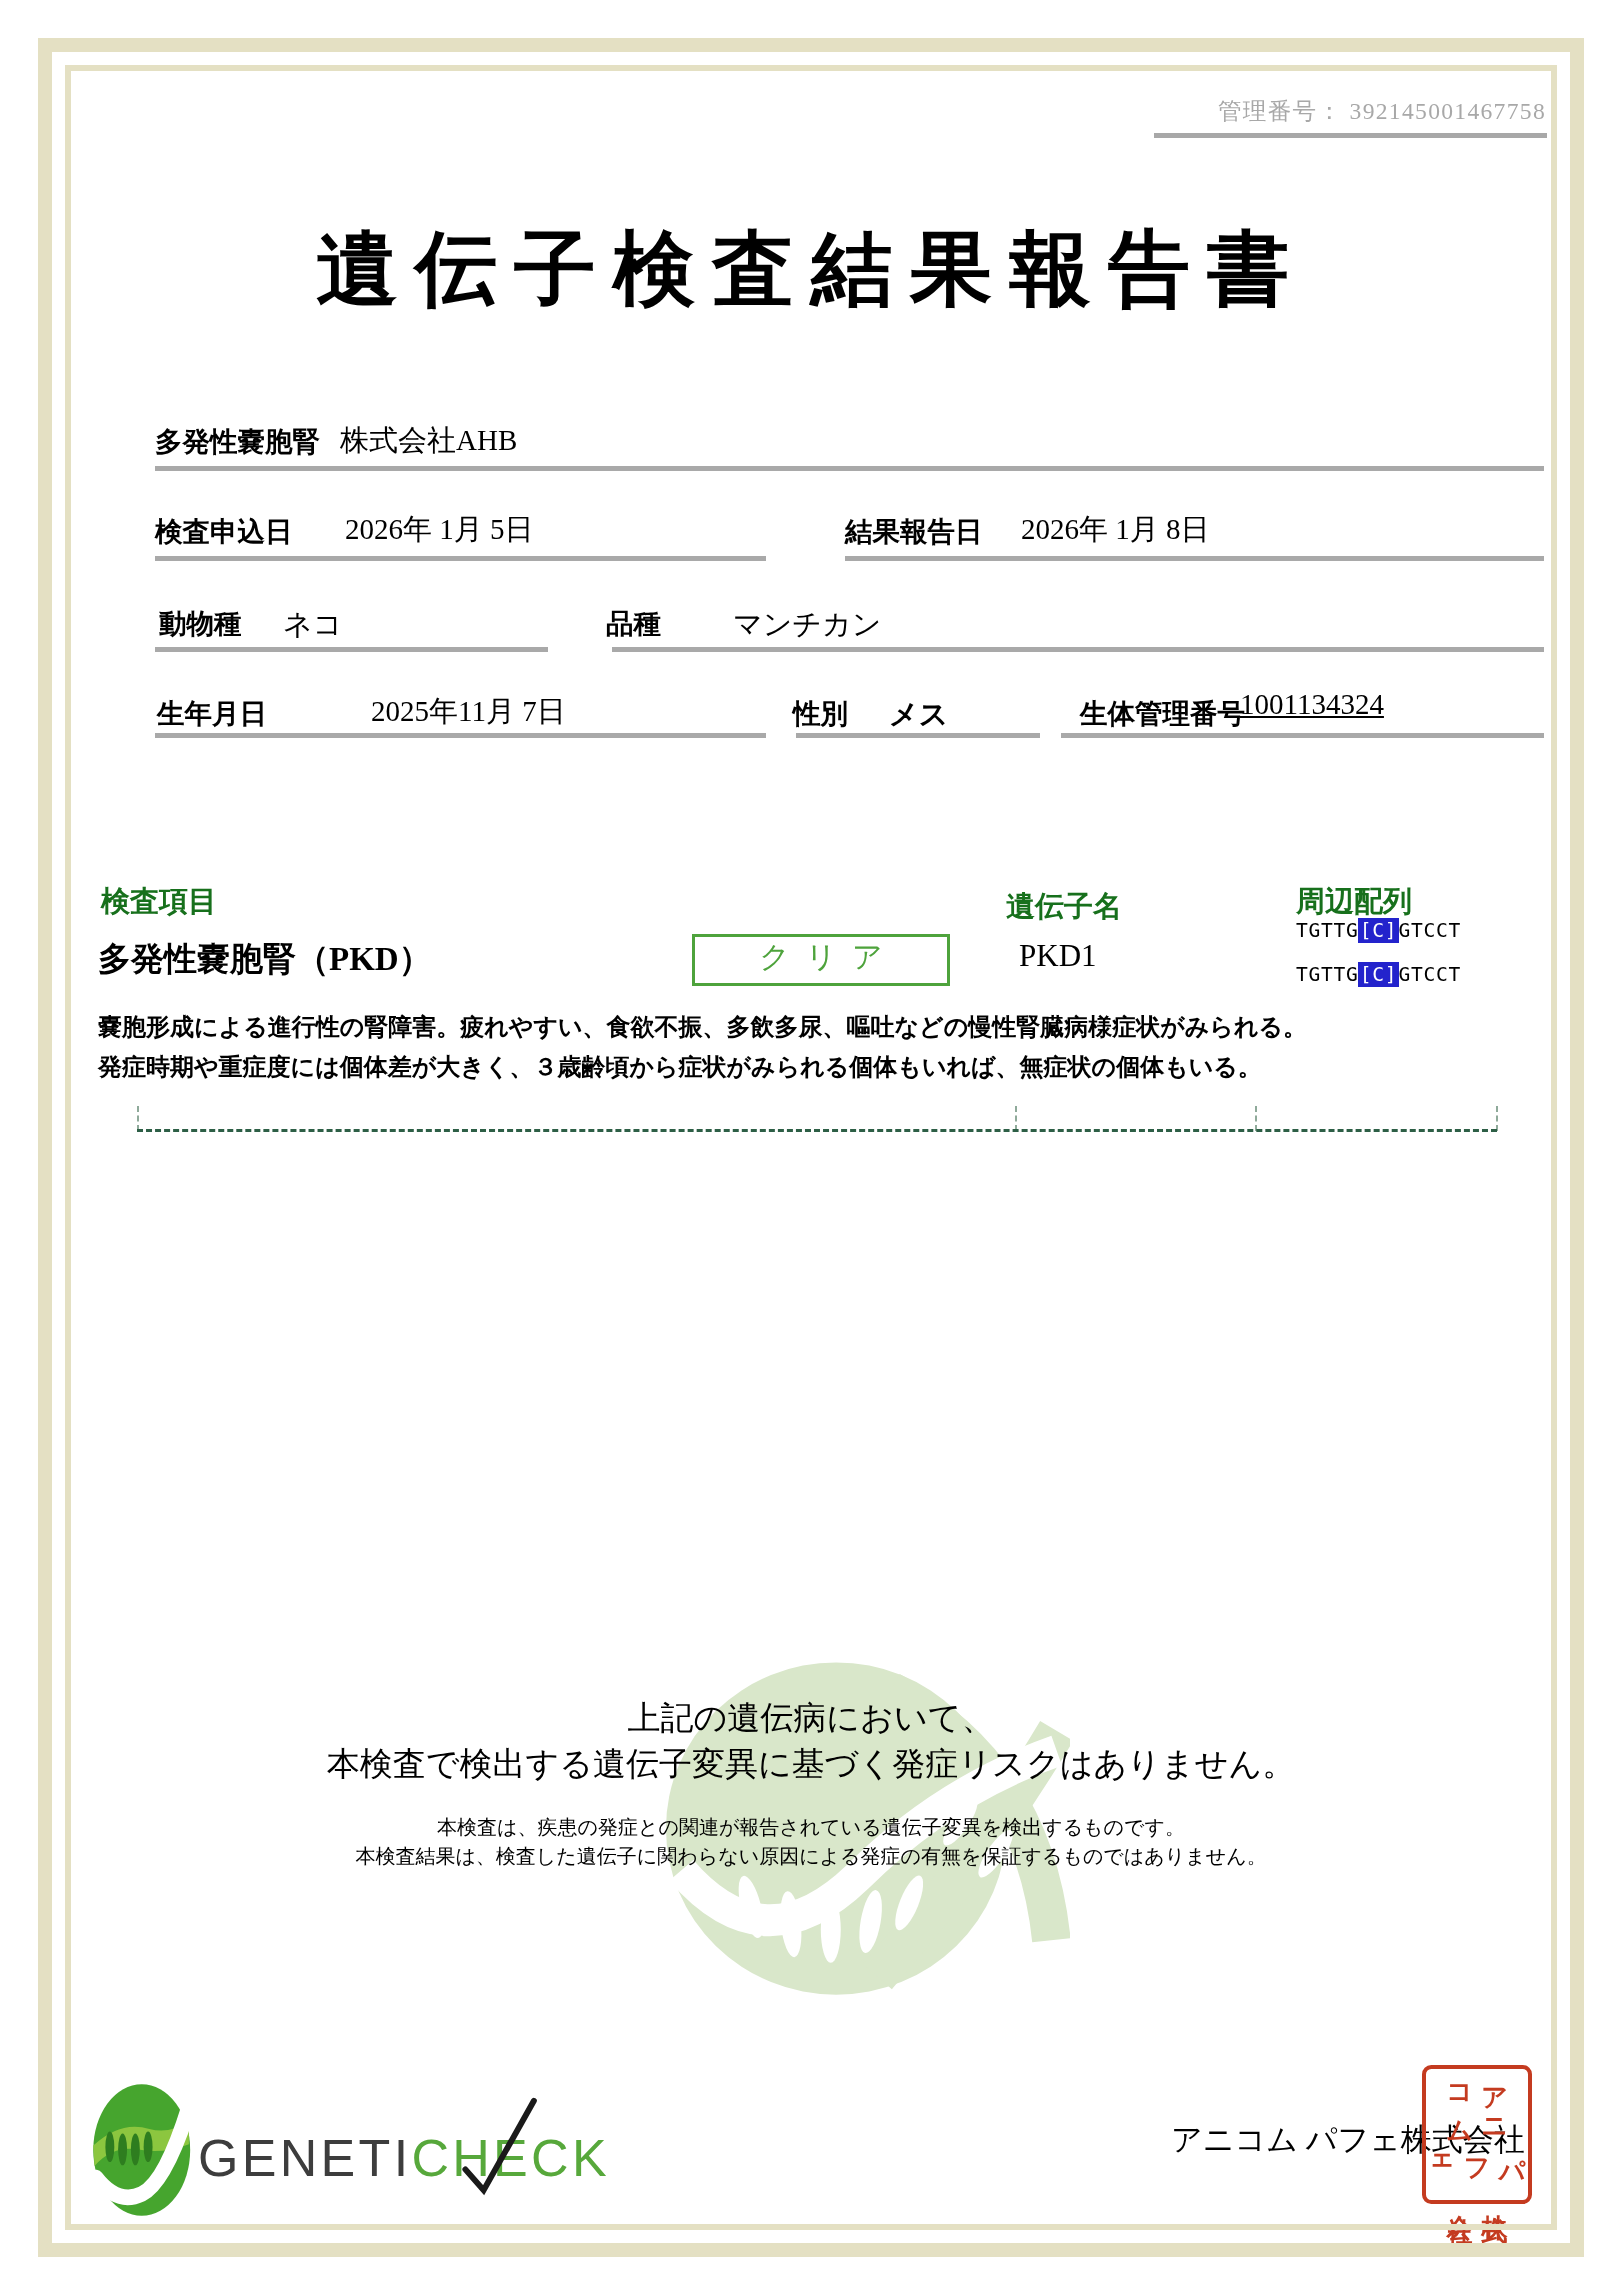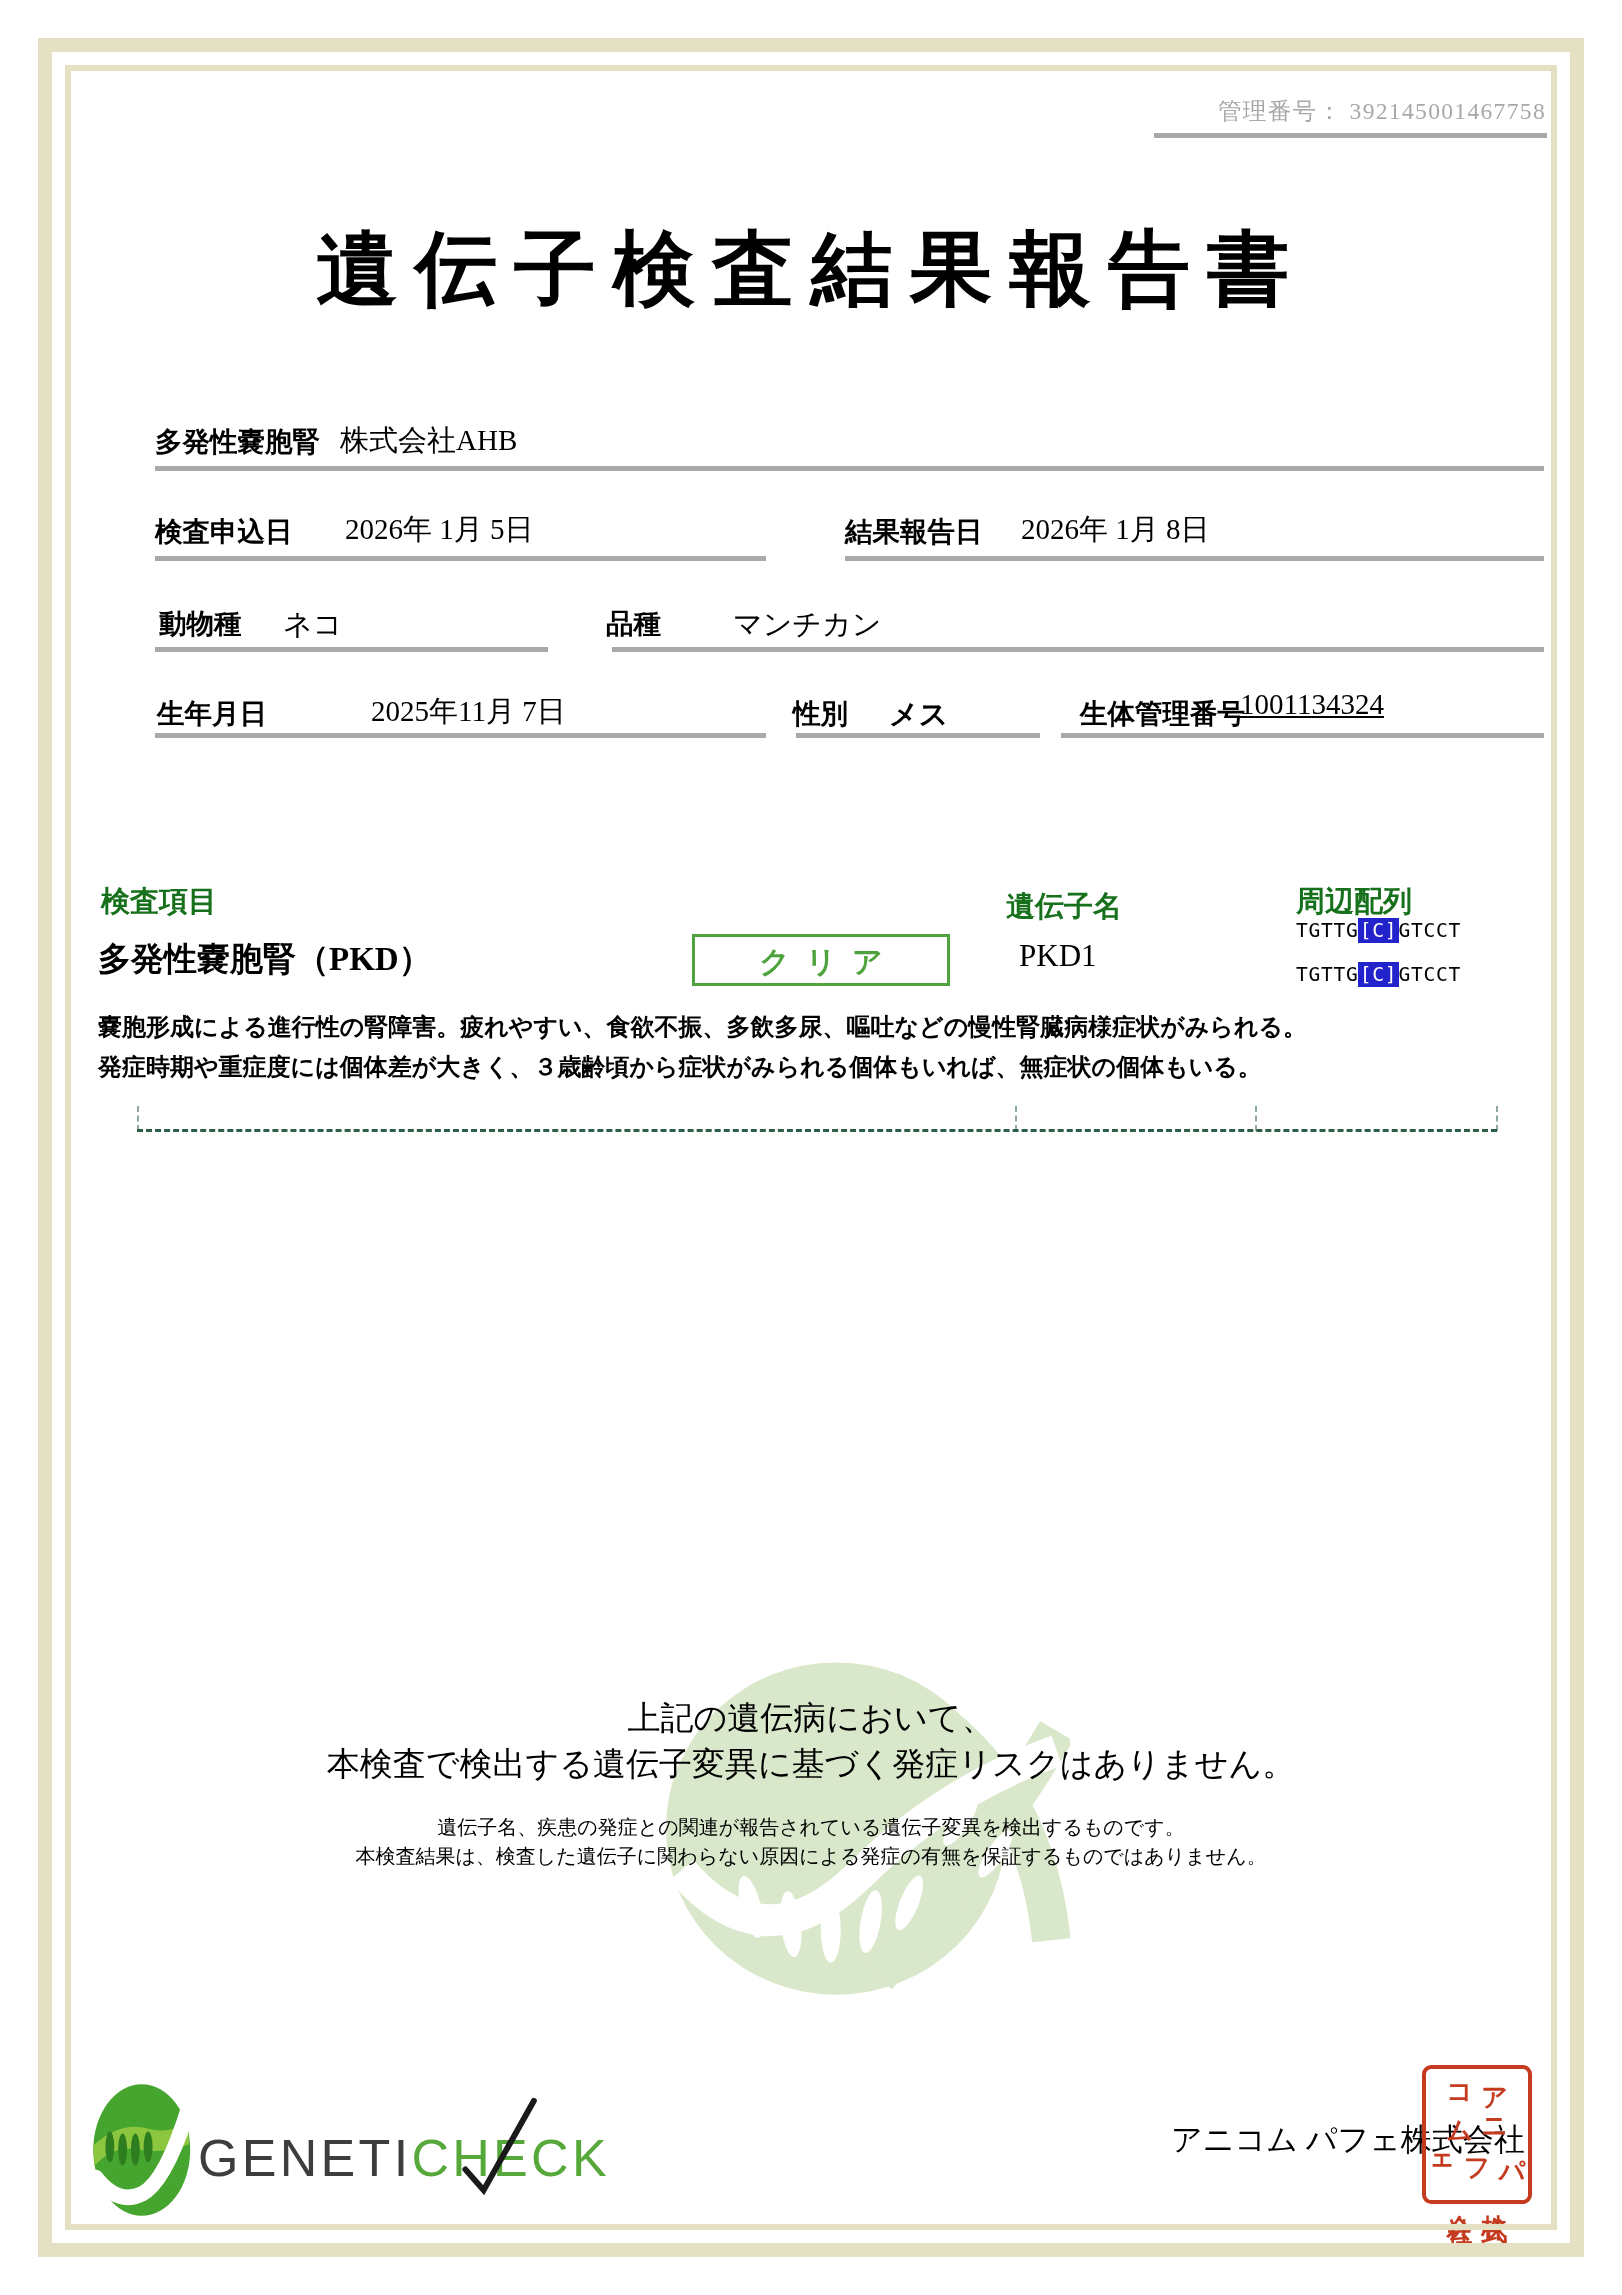--- a/index.html
+++ b/index.html
@@ -20,21 +20,21 @@
   .title{left:0;top:215px;width:1622px;text-align:center;font-size:82px;font-weight:600;color:#000;letter-spacing:17px;white-space:nowrap;}
 
   
   .flabel{font-size:27.5px;font-weight:700;color:#000;white-space:nowrap;}
   .fvalue{font-size:29px;color:#000;white-space:nowrap;}
   .rule{height:4.6px;background:#a9a9a9;}
 
   
   .shead{font-size:29px;font-weight:700;color:#17701c;white-space:nowrap;}
   .test-name{font-size:33px;font-weight:700;color:#000;white-space:nowrap;}
-  .result-box{left:692px;top:934px;width:252px;height:46px;border:3.3px solid #4ea33c;display:flex;align-items:flex-end;justify-content:center;font-weight:bold;}
+  .result-box{left:692px;top:934px;width:252px;height:46px;border:3.3px solid #4ea33c;display:flex;align-items:flex-start;justify-content:center;}
   .result-text{font-size:30px;color:#4ea33c;letter-spacing:15.7px;text-indent:15.7px;white-space:nowrap;}
   .gene{font-size:31px;color:#000;white-space:nowrap;}
   .seq{font-family:"DejaVu Sans Mono","Liberation Mono",monospace;font-size:19.6px;color:#000;white-space:nowrap;letter-spacing:0.7px;}
   .seq .variant{background:#2323cc;color:#fff;padding:0.7px 1.3px;}
   .desc{font-size:24px;font-weight:700;color:#000;white-space:nowrap;}
   .risk-note{font-size:26px;font-weight:700;color:#0b7a0b;white-space:nowrap;}
 
   .vdash{width:0;height:25px;border-left:2px dashed #8faa9a;}
   .hdash{width:1360px;height:0;border-top:3.3px dashed #2d5f46;}
 
@@ -136,21 +136,21 @@
     <ellipse cx="200" cy="406" rx="15" ry="50" fill="#fff" transform="rotate(-6 200 406)"></ellipse>
     <ellipse cx="260" cy="414" rx="15" ry="50" fill="#fff"></ellipse>
     <ellipse cx="320" cy="402" rx="15" ry="48" fill="#fff" transform="rotate(10 320 402)"></ellipse>
     <ellipse cx="378" cy="374" rx="14" ry="44" fill="#fff" transform="rotate(22 378 374)"></ellipse>
     <ellipse cx="455" cy="252" rx="13" ry="42" fill="#fff" transform="rotate(34 455 252)"></ellipse>
     <ellipse cx="508" cy="300" rx="13" ry="42" fill="#fff" transform="rotate(34 508 300)"></ellipse>
   </svg>
 
   <div class="abs summary1">上記の遺伝病において、</div>
   <div class="abs summary2">本検査で検出する遺伝子変異に基づく発症リスクはありません。</div>
-  <div class="abs note" style="top:1814px;">遺伝子名、疾患の発症との関連が報告されている遺伝子変異を検出するものです。</div>
+  <div class="abs note" style="top:1814px;">本検査は、疾患の発症との関連が報告されている遺伝子変異を検出するものです。</div>
   <div class="abs note" style="top:1843px;">本検査結果は、検査した遺伝子に関わらない原因による発症の有無を保証するものではありません。</div>
 
   <svg class="abs logo-mark" viewBox="0 0 160 210">
     <ellipse cx="78" cy="105" rx="76" ry="103" fill="#46a52e"></ellipse>
     <path d="M2 98 Q 45 58 90 72 Q 120 80 152 62 L 152 96 Q 112 112 70 104 Q 32 98 4 130 Z" fill="#8cc63f"></path>
     <ellipse cx="28" cy="100" rx="7" ry="24" fill="#2e7d1f"></ellipse>
     <ellipse cx="48" cy="104" rx="7" ry="25" fill="#2e7d1f"></ellipse>
     <ellipse cx="68" cy="104" rx="7" ry="25" fill="#2e7d1f"></ellipse>
     <ellipse cx="88" cy="100" rx="7" ry="24" fill="#2e7d1f"></ellipse>
     <path d="M6 148 Q 40 192 78 174 Q 115 156 152 38" stroke="#ffffff" stroke-width="24" fill="none" stroke-linecap="round"></path>

